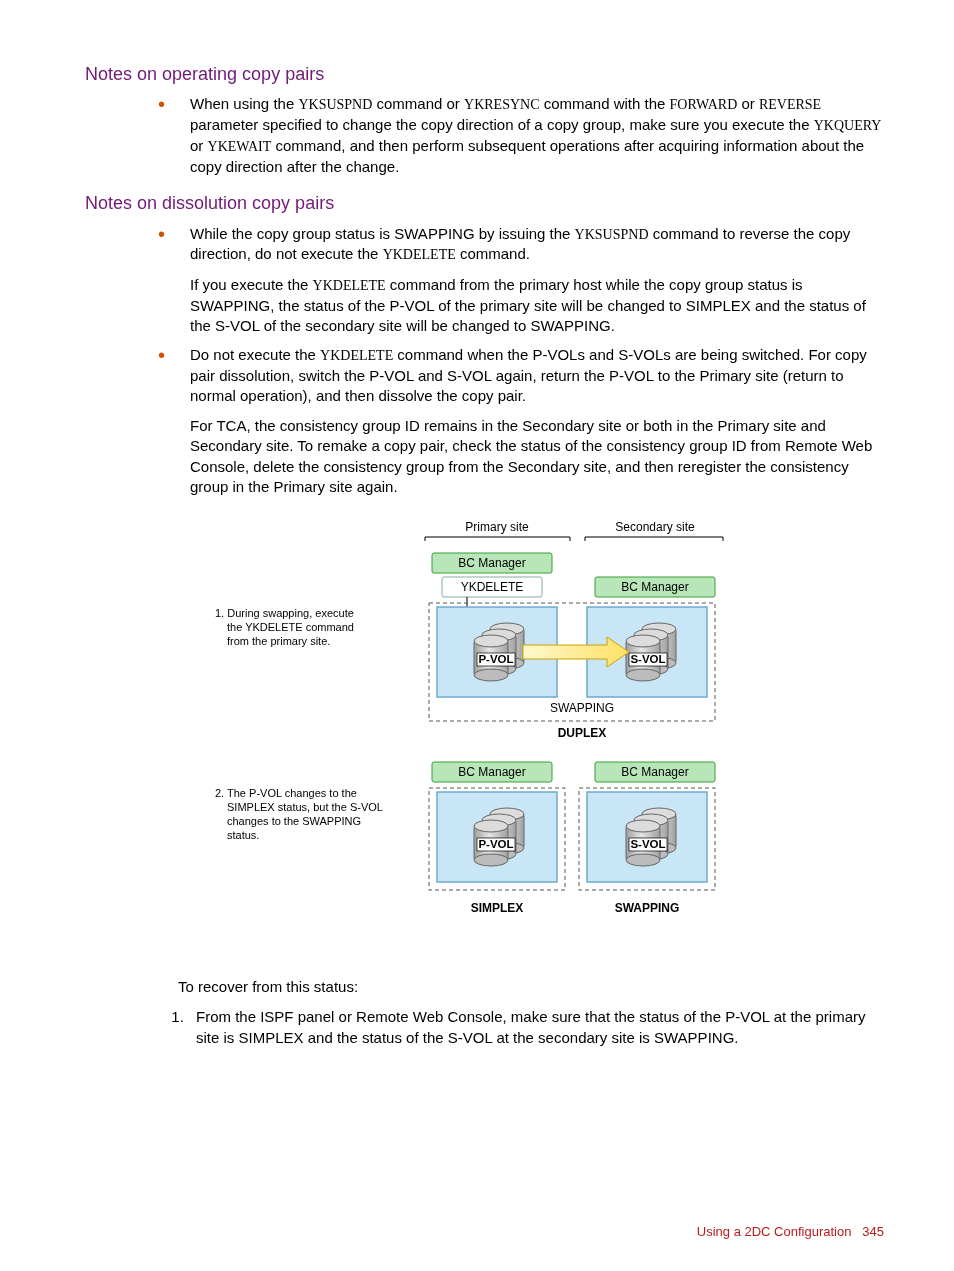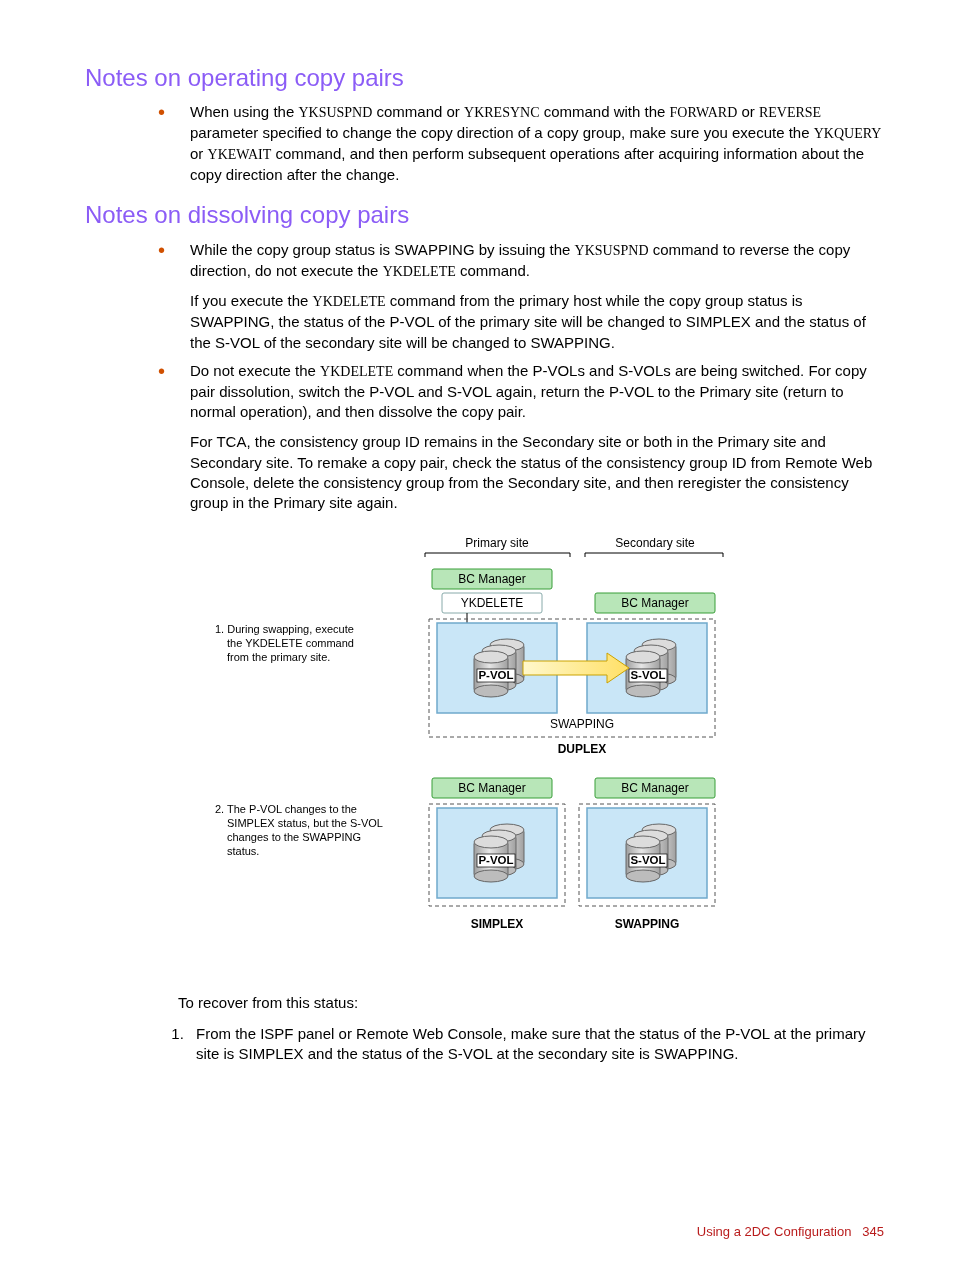--- a/index.html
+++ b/index.html
@@ -6,23 +6,23 @@
     font-family: Arial, Helvetica, sans-serif;
     font-size: 15px;
     color: #000;
     margin: 0;
     padding: 50px 65px 40px 85px;
     width: 954px;
     box-sizing: border-box;
     line-height: 1.35;
   }
   h2 {
-    color: #8b5cf6;
+    color: #701a75;
     font-weight: normal;
-    font-size: 24px;
+    font-size: 18px;
     margin: 12px 0 8px 0;
   }
   ul {
     margin: 6px 0 14px 0;
     padding-left: 85px;
   }
   ul li {
     margin-bottom: 8px;
     list-style: none;
     position: relative;
@@ -79,21 +79,21 @@
 <body>
 
 <h2>Notes on operating copy pairs</h2>
 
 <ul>
   <li>
     <span>When using the </span><code class="mono">YKSUSPND</code><span> command or </span><code class="mono">YKRESYNC</code><span> command with the </span><code class="mono">FORWARD</code><span> or </span><code class="mono">REVERSE</code><span> parameter specified to change the copy direction of a copy group, make sure you execute the </span><code class="mono">YKQUERY</code><span> or </span><code class="mono">YKEWAIT</code><span> command, and then perform subsequent operations after acquiring information about the copy direction after the change.</span>
   </li>
 </ul>
 
-<h2>Notes on dissolving copy pairs</h2>
+<h2>Notes on dissolution copy pairs</h2>
 
 <ul>
   <li>
     <span>While the copy group status is SWAPPING by issuing the </span><code class="mono">YKSUSPND</code><span> command to reverse the copy direction, do not execute the </span><code class="mono">YKDELETE</code><span> command.</span>
     <p style="margin:10px 0 0 0;">
       <span>If you execute the </span><code class="mono">YKDELETE</code><span> command from the primary host while the copy group status is SWAPPING, the status of the P-VOL of the primary site will be changed to SIMPLEX and the status of the S-VOL of the secondary site will be changed to SWAPPING.</span>
     </p>
   </li>
   <li>
     <span>Do not execute the </span><code class="mono">YKDELETE</code><span> command when the P-VOLs and S-VOLs are being switched. For copy pair dissolution, switch the P-VOL and S-VOL again, return the P-VOL to the Primary site (return to normal operation), and then dissolve the copy pair.</span>

